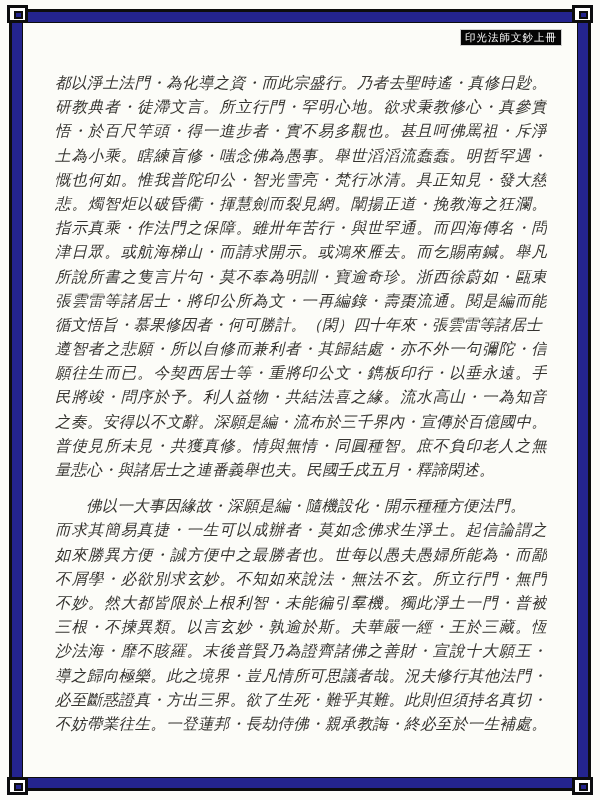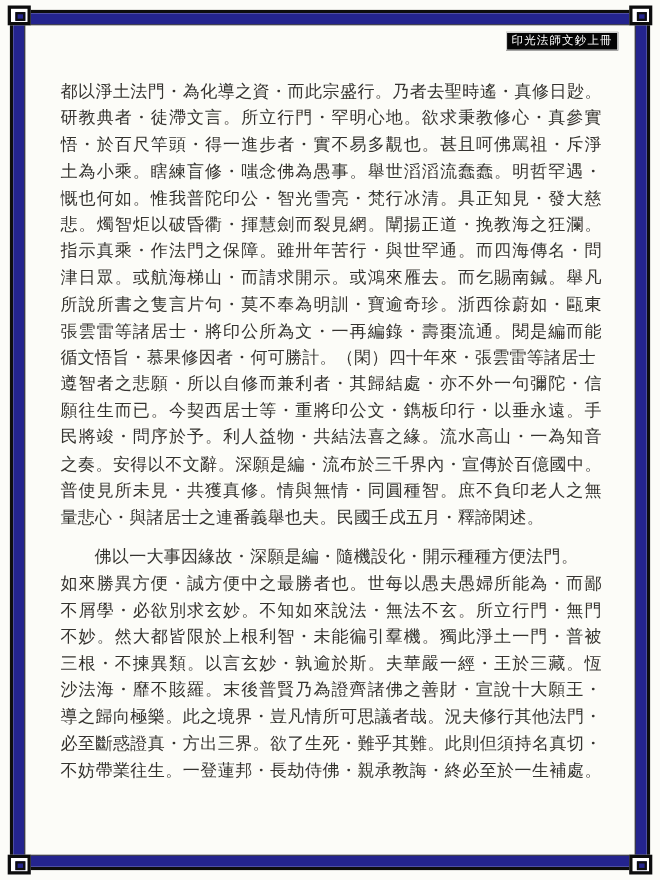--- a/index.html
+++ b/index.html
@@ -71,20 +71,21 @@
     letter-spacing: 0.2px;
   }
   .para { margin: 0; }
   .para + .para { margin-top: 12px; }
   .line {
     text-align: justify;
     text-align-last: justify;
     white-space: nowrap;
     overflow: hidden;
     height: 24.2px;
+    font-style: italic;
   }
   .line.last-short { text-align-last: left; }
   .line.indent { text-indent: 2em; }
 </style>
 </head>
 <body>
 
 <div class="page">
 
   <div class="frame-band"></div>
@@ -112,20 +113,21 @@
       <div class="line">遵智者之悲願・所以自修而兼利者・其歸結處・亦不外一句彌陀・信</div>
       <div class="line">願往生而已。今契西居士等・重將印公文・鐫板印行・以垂永遠。手</div>
       <div class="line">民將竣・問序於予。利人益物・共結法喜之緣。流水高山・一為知音</div>
       <div class="line">之奏。安得以不文辭。深願是編・流布於三千界內・宣傳於百億國中。</div>
       <div class="line">普使見所未見・共獲真修。情與無情・同圓種智。庶不負印老人之無</div>
       <div class="line last-short">量悲心・與諸居士之連番義舉也夫。民國壬戌五月・釋諦閑述。</div>
     </div>
 
     <div class="para">
       <div class="line indent last-short">佛以一大事因緣故・深願是編・隨機設化・開示種種方便法門。</div>
+      <div class="line">而求其簡易真捷・一生可以成辦者・莫如念佛求生淨土。起信論謂之</div>
       <div class="line">如來勝異方便・誠方便中之最勝者也。世每以愚夫愚婦所能為・而鄙</div>
       <div class="line">不屑學・必欲別求玄妙。不知如來說法・無法不玄。所立行門・無門</div>
       <div class="line">不妙。然大都皆限於上根利智・未能徧引羣機。獨此淨土一門・普被</div>
       <div class="line">三根・不揀異類。以言玄妙・孰逾於斯。夫華嚴一經・王於三藏。恆</div>
       <div class="line">沙法海・靡不賅羅。末後普賢乃為證齊諸佛之善財・宣說十大願王・</div>
       <div class="line">導之歸向極樂。此之境界・豈凡情所可思議者哉。況夫修行其他法門・</div>
       <div class="line">必至斷惑證真・方出三界。欲了生死・難乎其難。此則但須持名真切・</div>
       <div class="line">不妨帶業往生。一登蓮邦・長劫侍佛・親承教誨・終必至於一生補處。</div>
     </div>
 

